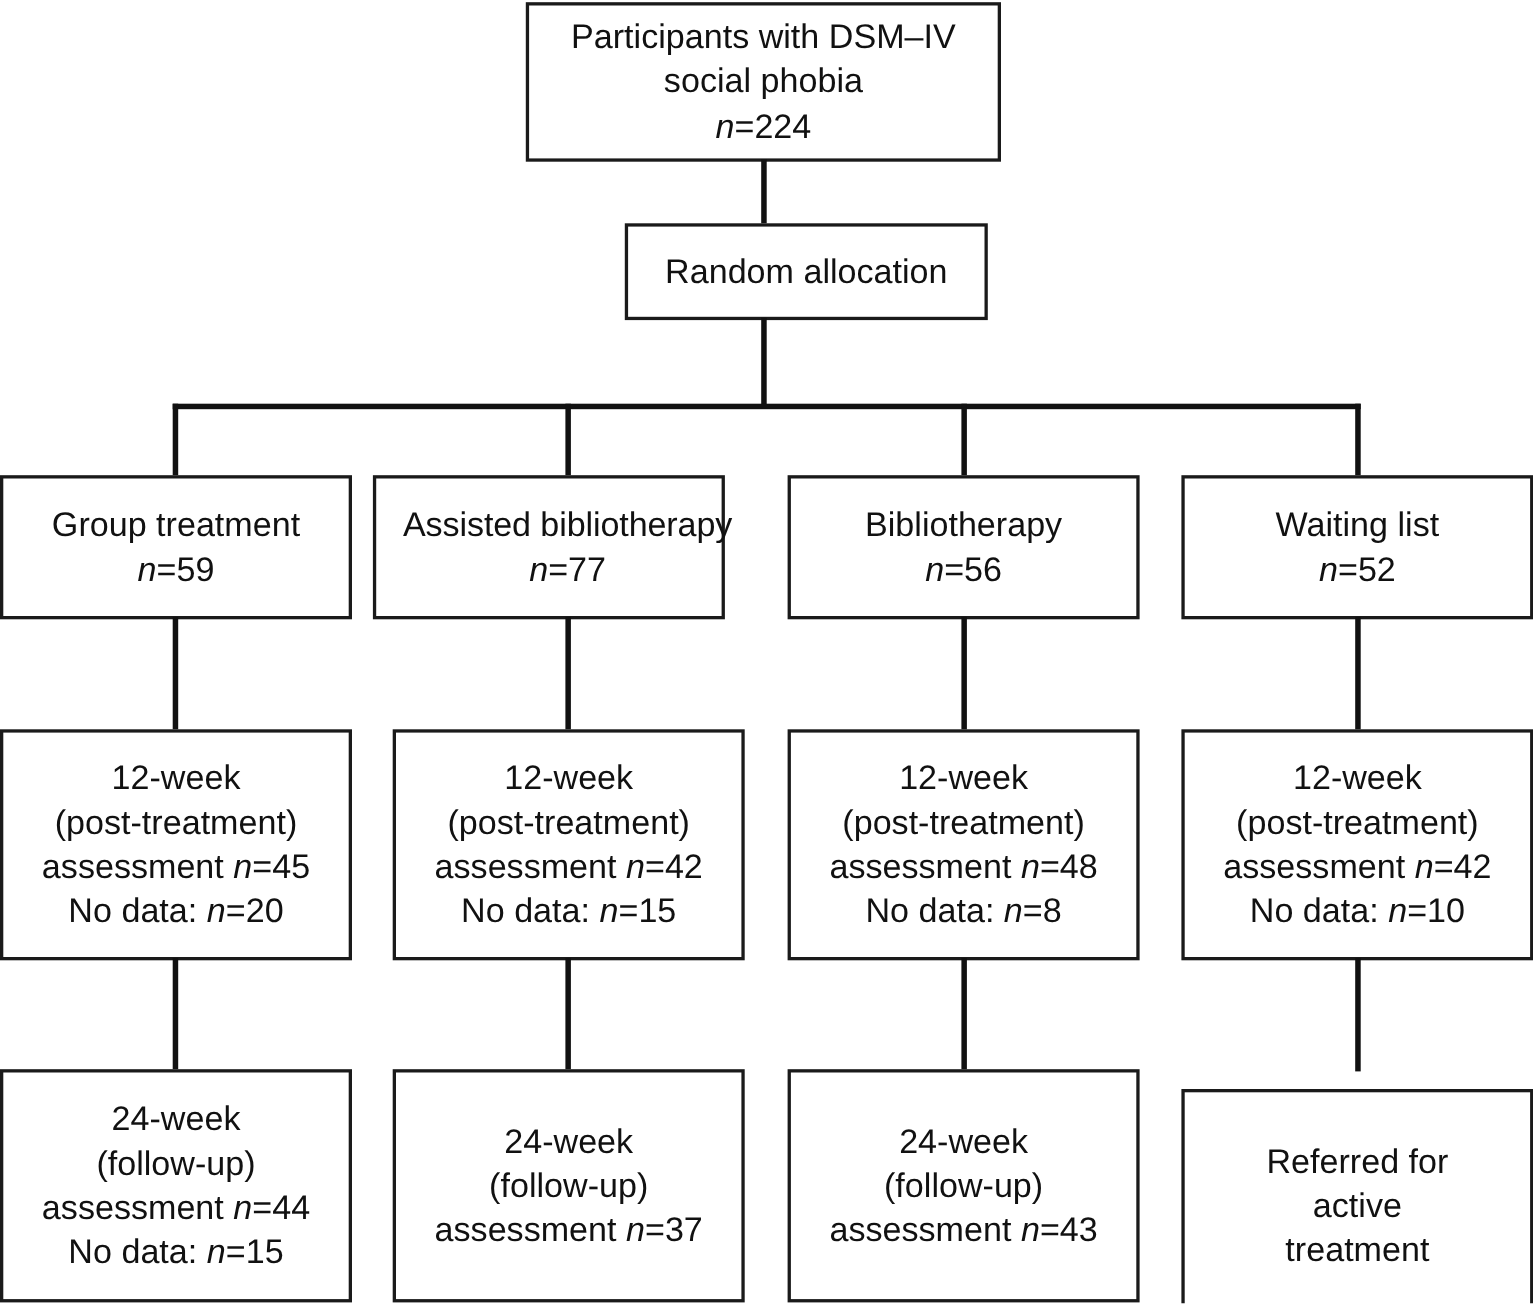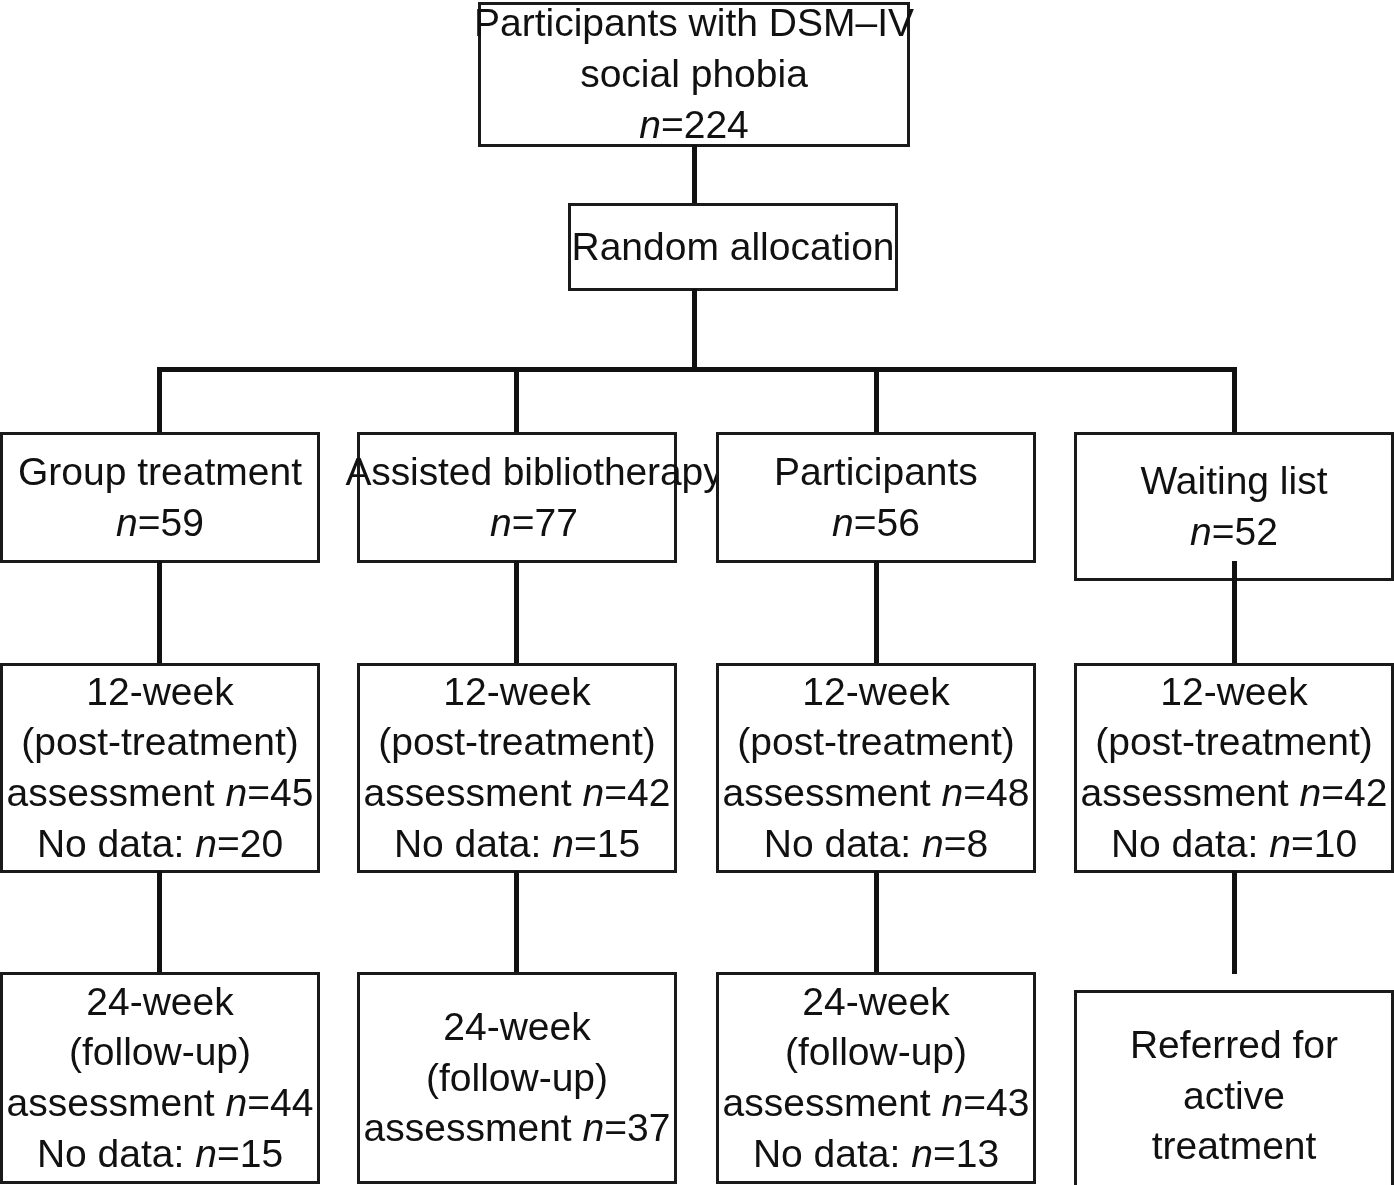--- a/index.html
+++ b/index.html
@@ -22,21 +22,21 @@
   .node {
     position: absolute;
     box-sizing: border-box;
     border: 3px solid #1a1a1a;
     background: #ffffff;
     display: flex;
     flex-direction: column;
     align-items: center;
     justify-content: center;
     text-align: center;
-    font-size: 39px;
+    font-size: 31px;
     line-height: 1.30;
     color: #111111;
     padding: 4px 6px;
   }
   .node .line {
     display: block;
     white-space: nowrap;
   }
   .node .line.tight {
     letter-spacing: -0.1px;
@@ -49,23 +49,23 @@
     background: #111111;
   }
   .v-line { width: 5px; }
   .h-line { height: 5px; }
 
   
   #node-root      { left: 478px;  top: 2px;    width: 432px; height: 145px; }
   #node-random    { left: 532px;  top: 203px;  width: 330px; height: 88px; margin-left: 36px;  }
 
   #node-r3-c1     { left: 0px;    top: 432px;  width: 320px; height: 131px; }
-  #node-r3-c2     { left: 357px;  top: 432px;  width: 320px; height: 131px; padding-left: 40px; }
+  #node-r3-c2     { left: 339px;  top: 432px;  width: 320px; height: 131px; padding-left: 40px; }
   #node-r3-c3     { left: 716px;  top: 432px;  width: 320px; height: 131px; }
-  #node-r3-c4     { left: 1074px; top: 432px;  width: 320px; height: 149px; align-items: center; }
+  #node-r3-c4     { left: 1074px; top: 432px;  width: 320px; height: 131px; align-items: center; }
 
   #node-r4-c1     { left: 0px;    top: 663px;  width: 320px; height: 210px; }
   #node-r4-c2     { left: 357px;  top: 663px;  width: 320px; height: 210px; }
   #node-r4-c3     { left: 716px;  top: 663px;  width: 320px; height: 210px; }
   #node-r4-c4     { left: 1074px; top: 663px;  width: 320px; height: 210px; }
 
   #node-r5-c1     { left: 0px;    top: 972px;  width: 320px; height: 212px; }
   #node-r5-c2     { left: 357px;  top: 972px;  width: 320px; height: 212px; }
   #node-r5-c3     { left: 716px;  top: 972px;  width: 320px; height: 212px; }
   #node-r5-c4     { left: 1074px; top: 972px;  width: 320px; height: 212px; margin-top: 18px; }
@@ -117,21 +117,21 @@
     <span class="line">Group treatment</span>
     <span class="line"><em class="ital">n</em><span>=</span><span>59</span></span>
   </div>
 
   <div class="node" id="node-r3-c2">
     <span class="line tight">Assisted bibliotherapy</span>
     <span class="line"><em class="ital">n</em><span>=</span><span>77</span></span>
   </div>
 
   <div class="node" id="node-r3-c3">
-    <span class="line">Participants</span>
+    <span class="line">Bibliotherapy</span>
     <span class="line"><em class="ital">n</em><span>=</span><span>56</span></span>
   </div>
 
   <div class="node" id="node-r3-c4">
     <span class="line">Waiting list</span>
     <span class="line"><em class="ital">n</em><span>=</span><span>52</span></span>
   </div>
 
   <div class="connector v-line" id="conn-r3r4-c1"></div>
   <div class="connector v-line" id="conn-r3r4-c2"></div>
@@ -181,21 +181,20 @@
   <div class="node" id="node-r5-c2">
     <span class="line">24-week</span>
     <span class="line">(follow-up)</span>
     <span class="line"><span>assessment</span>&nbsp;<em class="ital">n</em><span>=</span><span>37</span></span>
   </div>
 
   <div class="node" id="node-r5-c3">
     <span class="line">24-week</span>
     <span class="line">(follow-up)</span>
     <span class="line"><span>assessment</span>&nbsp;<em class="ital">n</em><span>=</span><span>43</span></span>
-    <span class="line"><span>No data:</span>&nbsp;<em class="ital">n</em><span>=</span><span>13</span></span>
   </div>
 
   <div class="node" id="node-r5-c4">
     <span class="line">Referred for</span>
     <span class="line">active</span>
     <span class="line">treatment</span>
   </div>
 
 </div>
 

